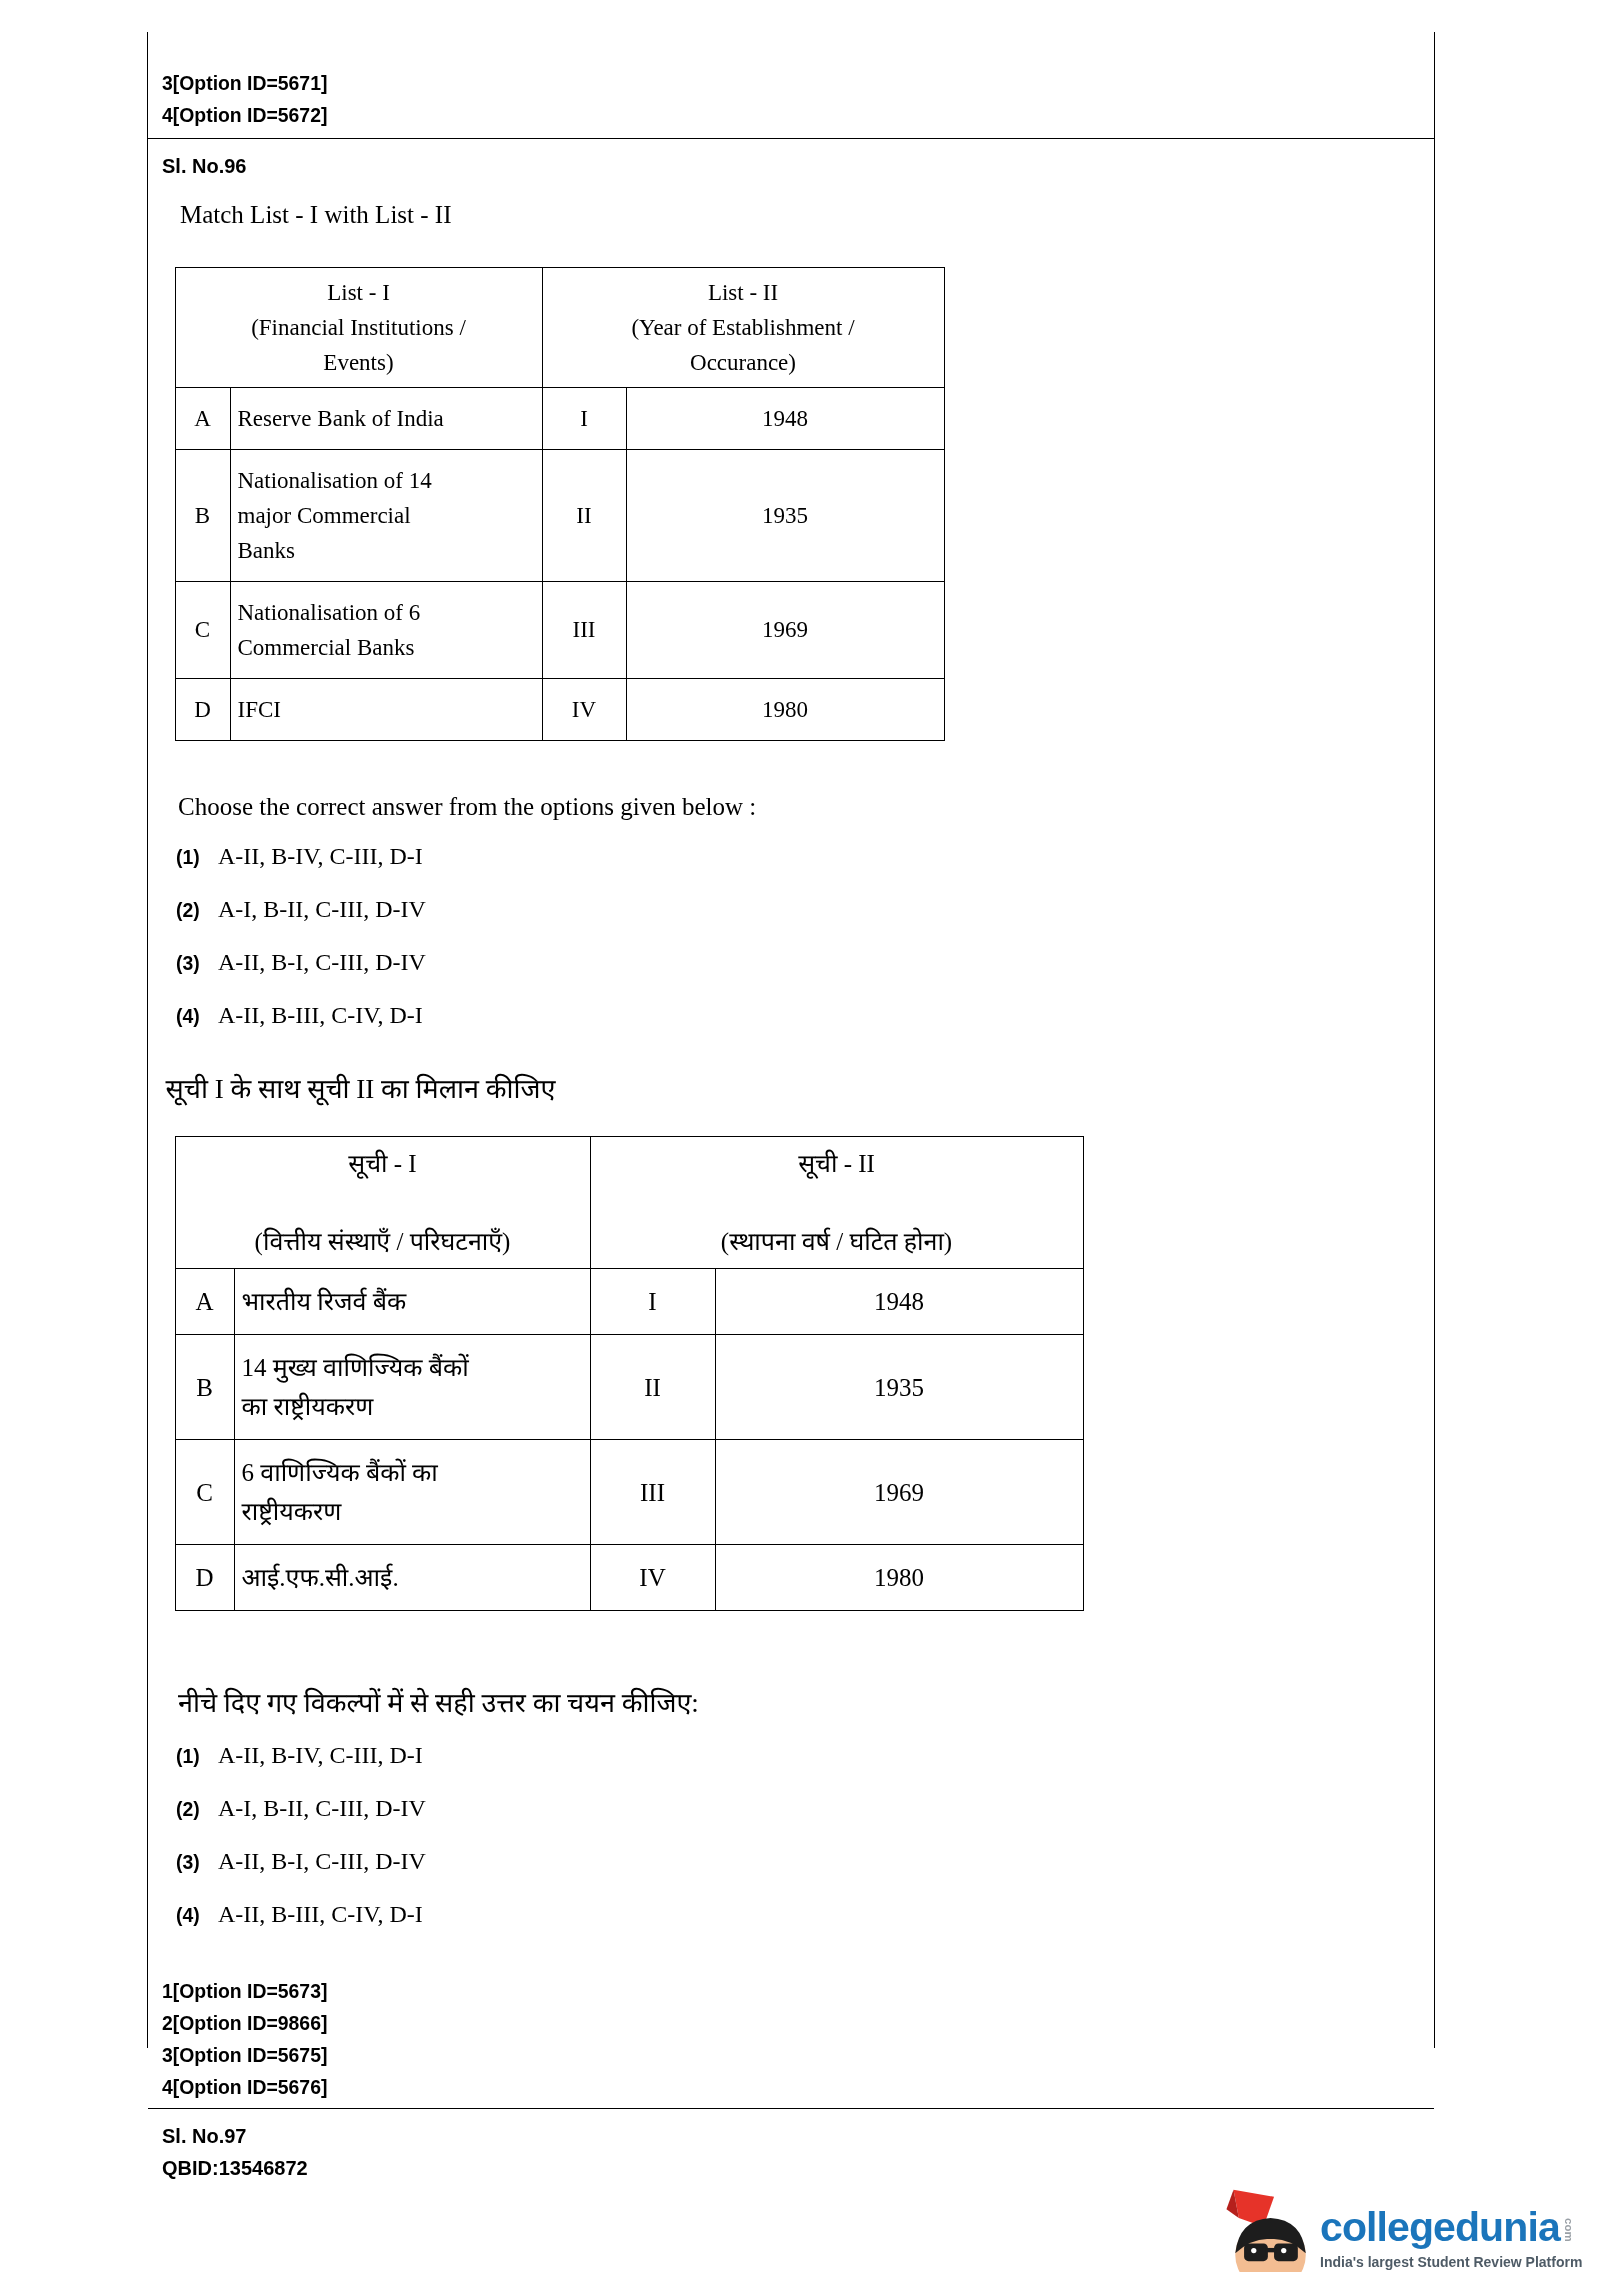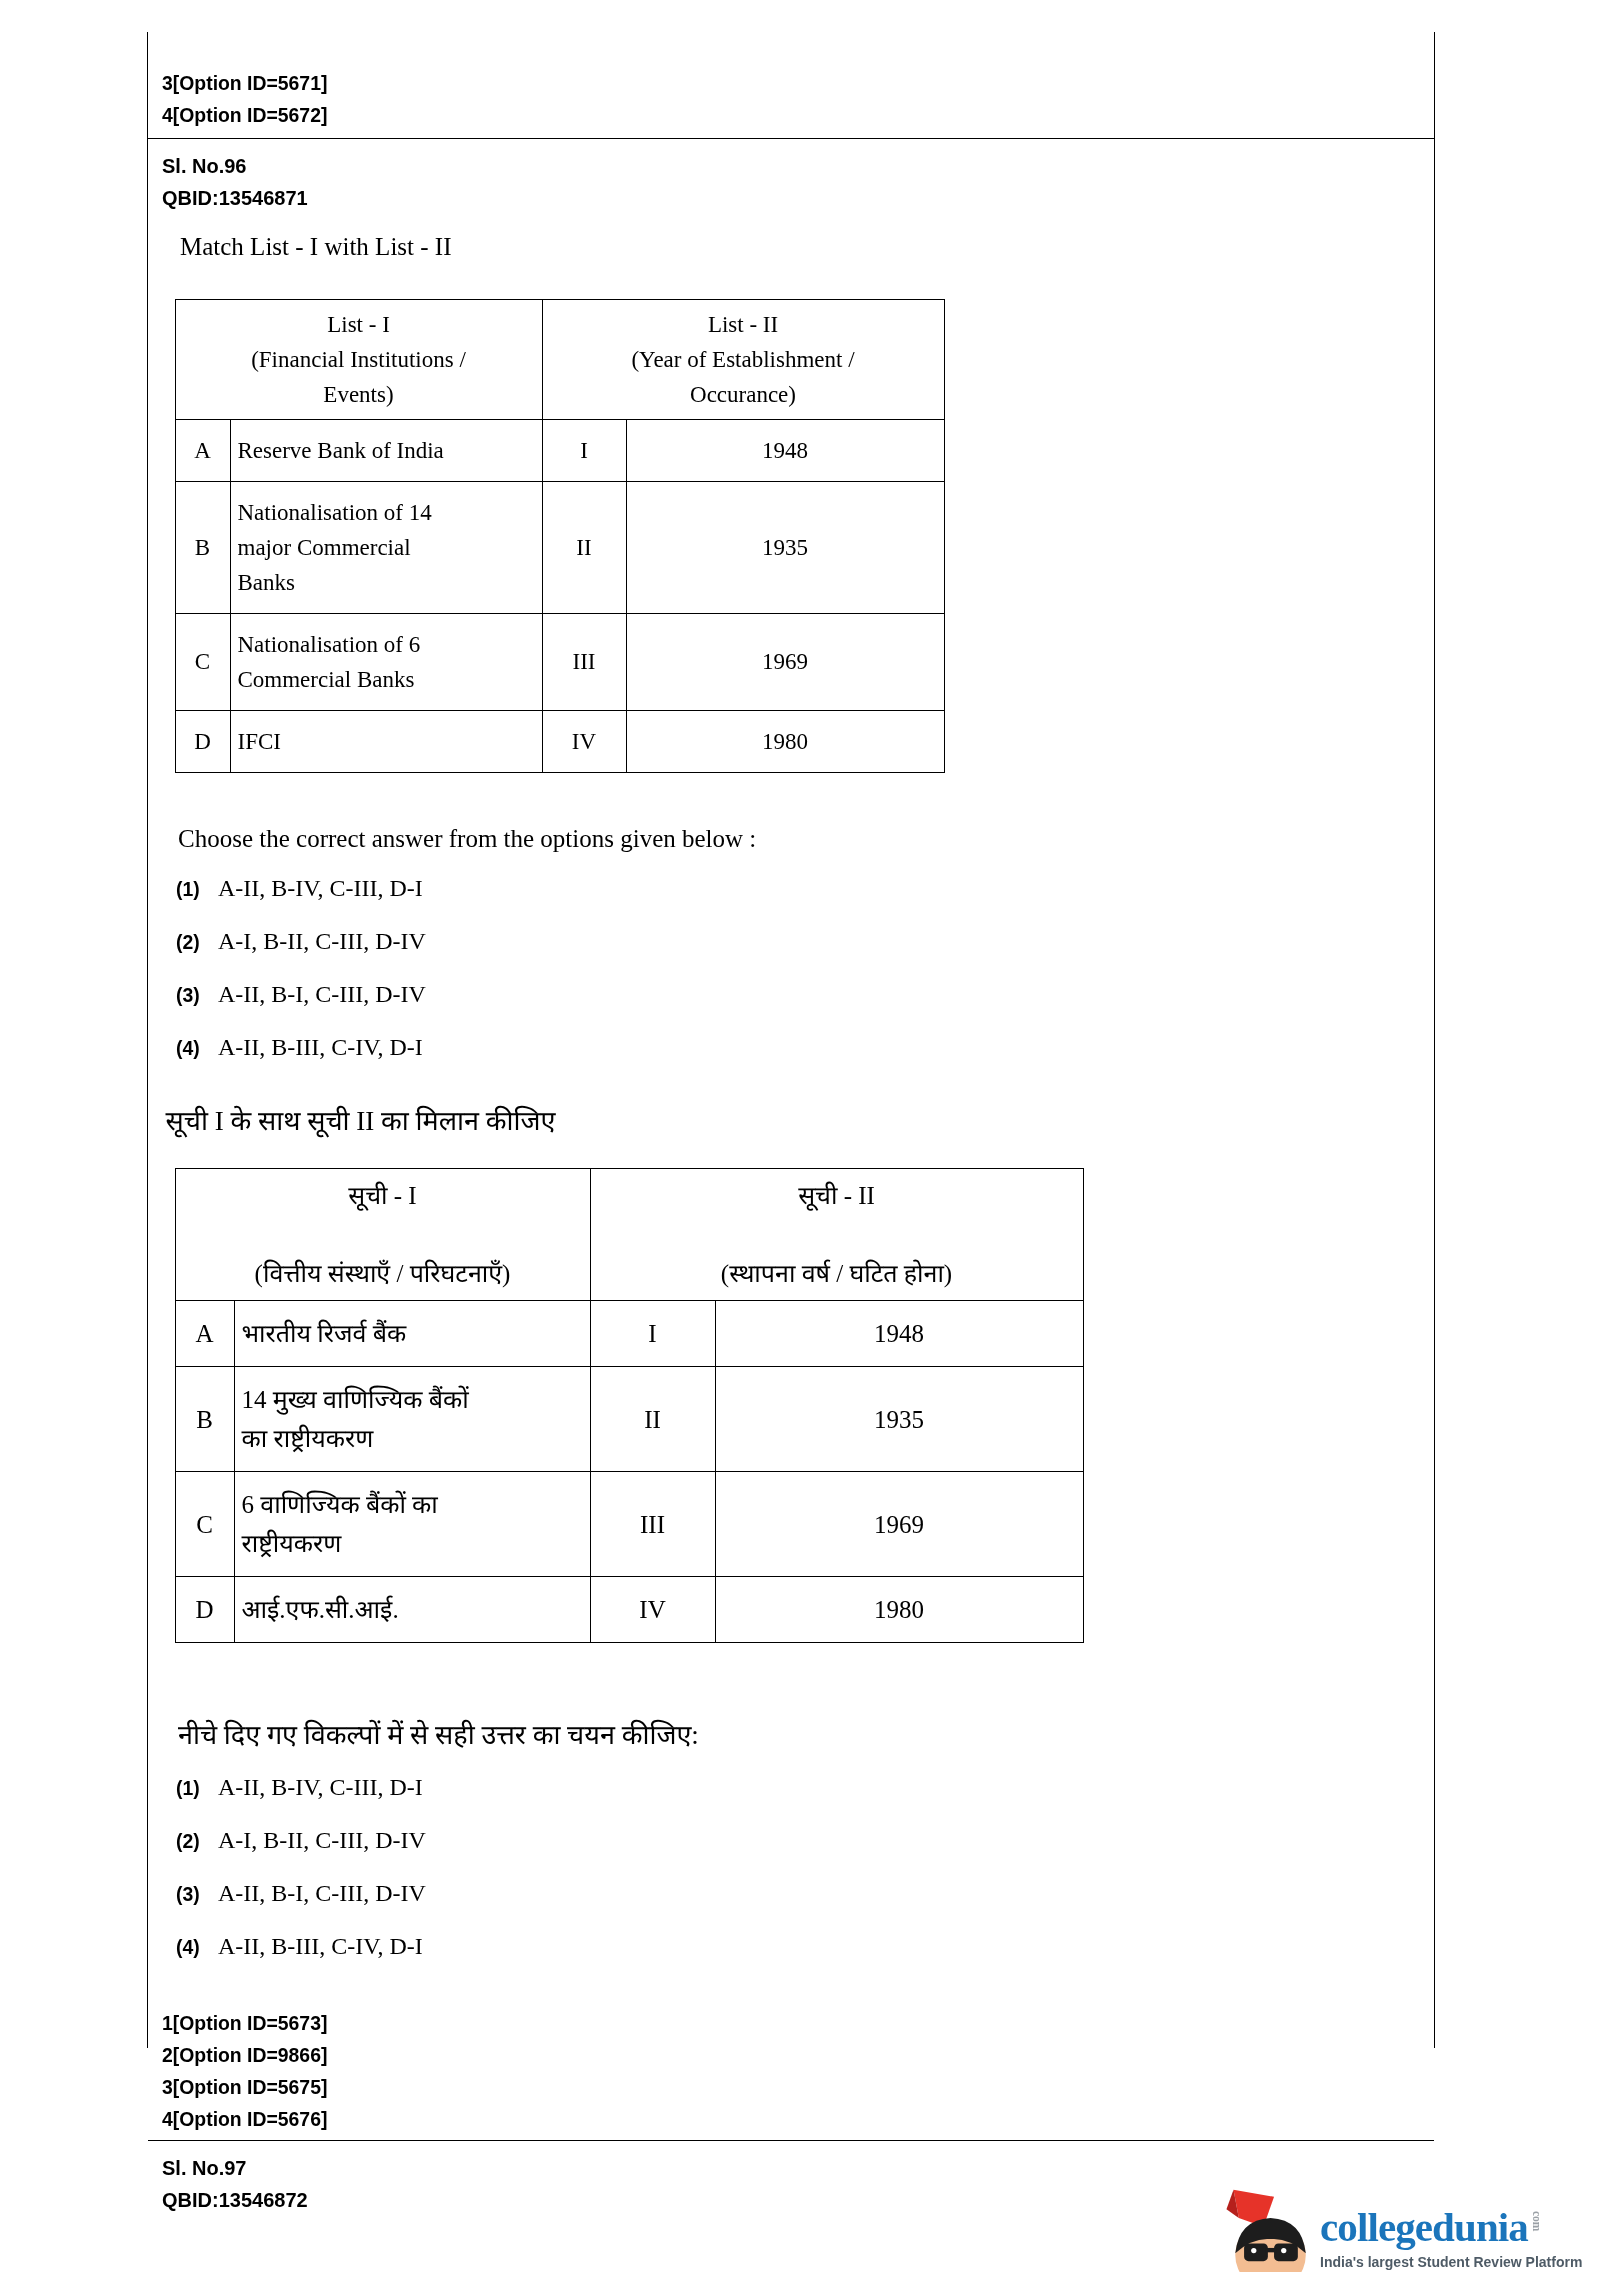--- a/index.html
+++ b/index.html
@@ -39,21 +39,21 @@
   .options { margin-left: 28px; }
   .options.en { margin-top: 19.4px; }
   .options.hi { margin-top: 17.6px; }
   .option { display: flex; align-items: baseline; height: 53px; }
   .onum { font-weight: bold; font-size: 19.4px; flex: 0 0 42px; }
   .otext { font-family: "Liberation Serif", serif; font-size: 24px; }
 
   .brand { position: absolute; left: 1221px; top: 2188px; display: flex; }
   .mascot { width: 92px; height: 104px; margin-right: 7px; flex: 0 0 92px; }
   .brand-text { padding-top: 19.4px; }
-  .brand-row { display: flex; align-items: flex-start; font-family: Liberation Serif, serif; }
+  .brand-row { display: flex; align-items: center; }
   .brand-name { font-weight: bold; font-size: 41px; line-height: 41px;
                 color: var(--brand); letter-spacing: -0.9px; }
   .brand-suffix { writing-mode: vertical-rl; font-weight: bold; font-size: 11.5px;
                   color: #9aa0a6; margin-left: 3.5px; padding-top: 3.5px; }
   .brand-tagline { font-weight: bold; font-size: 14px; line-height: 17.6px;
                    color: #4e5b66; margin-top: 5.3px; }
 </style>
 </head>
 <body>
 
@@ -61,21 +61,20 @@
 
   <div class="optid-group topgrp">
     <div class="optid-line">3[Option ID=5671]</div>
     <div class="optid-line">4[Option ID=5672]</div>
   </div>
 
   <div class="sep top"></div>
 
   <div class="meta">
     <div class="meta-line">Sl. No.96</div>
-    <div class="meta-line">QBID:13546871</div>
   </div>
 
   <div class="h-en">Match List - I with List - II</div>
 
   <table class="match en-table">
     <colgroup>
       <col style="width:55px">
         <col style="width:312px">
         <col style="width:84px">
         <col style="width:318px">

